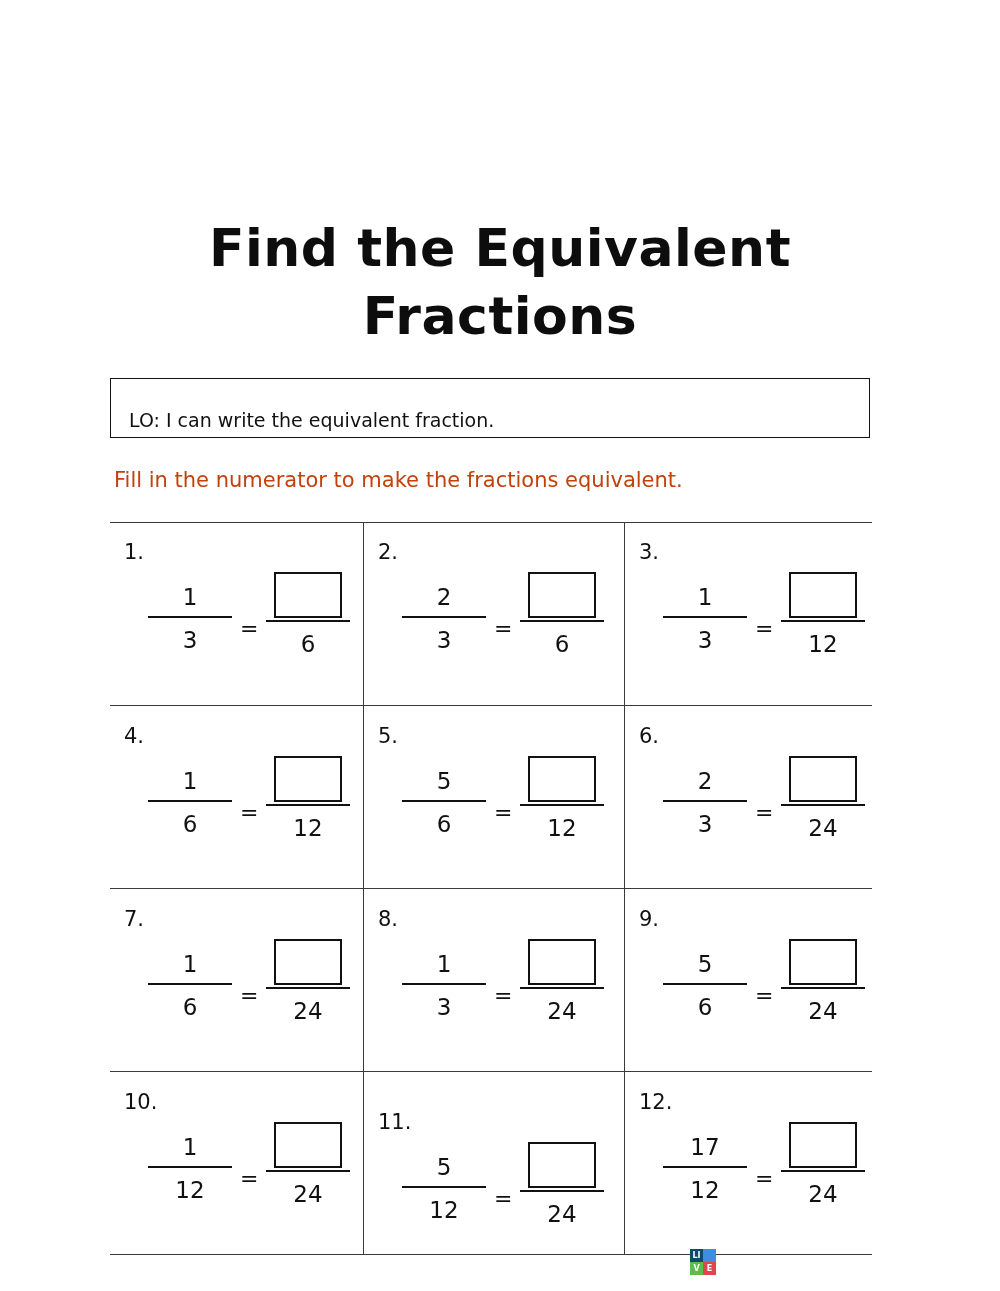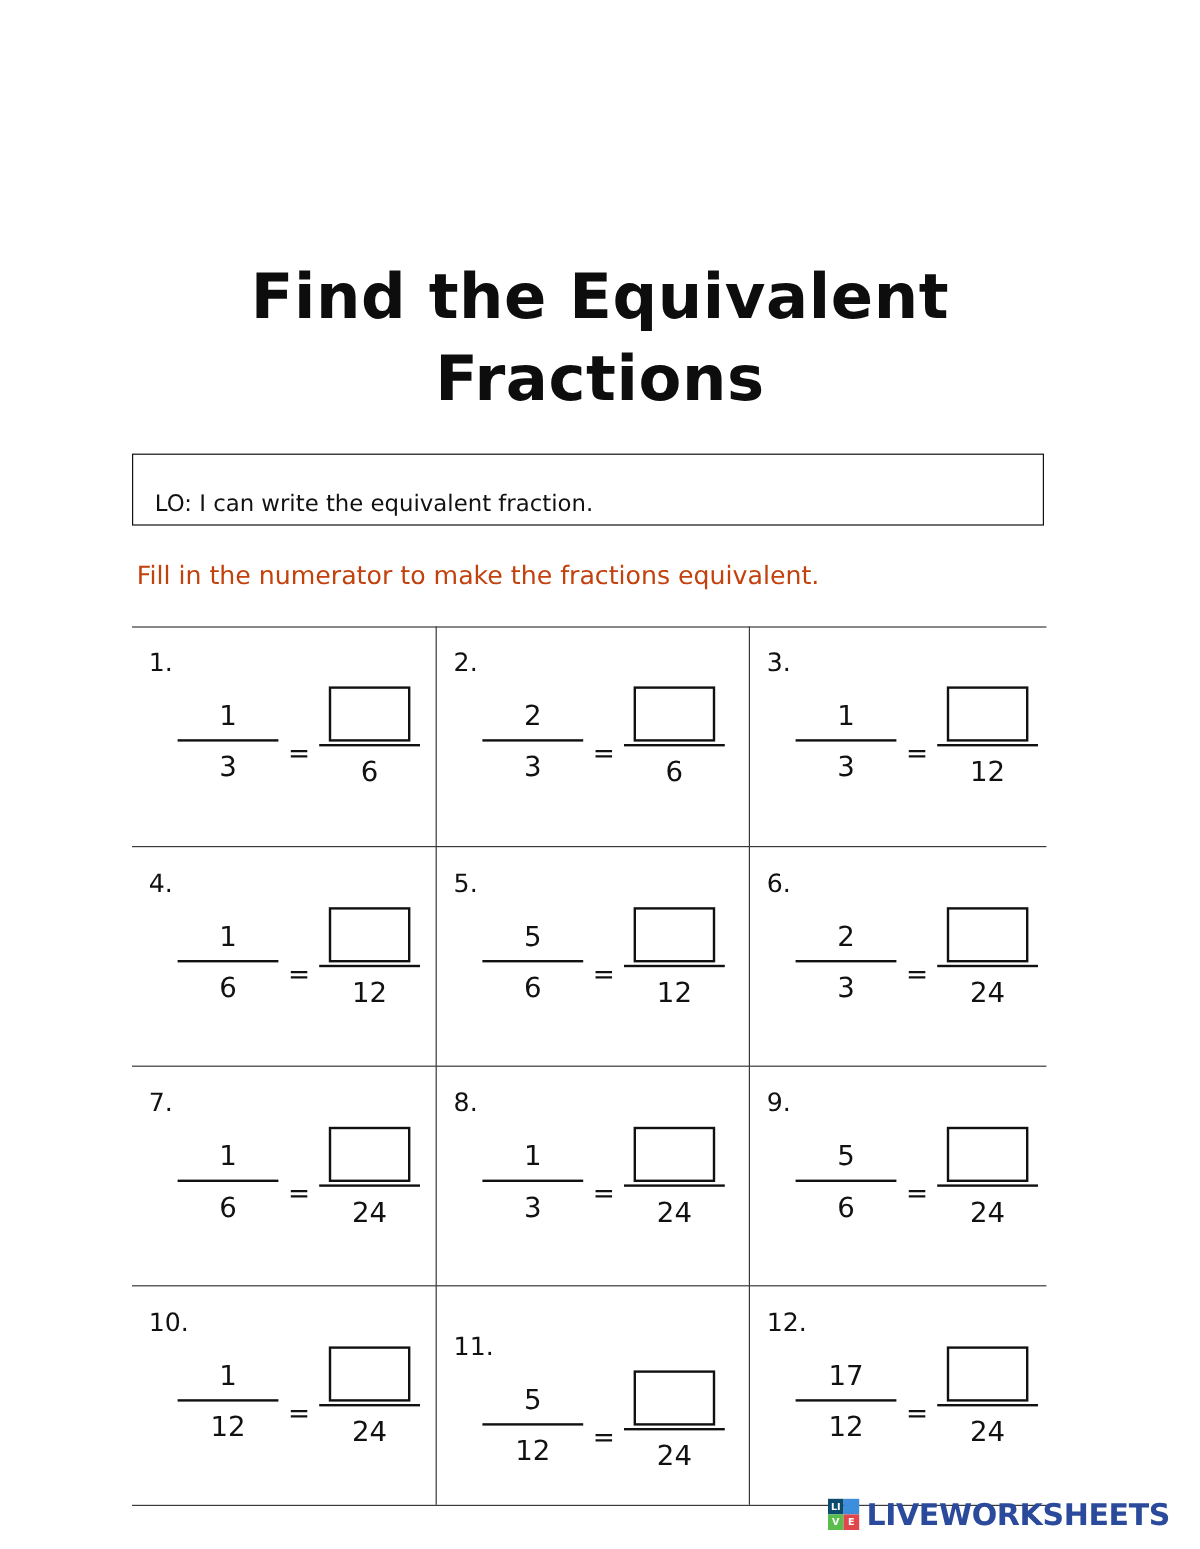--- a/index.html
+++ b/index.html
@@ -412,16 +412,15 @@
     </div>
   </div>
 
   <div class="footer">
     <div class="logo-mark">
       <span class="lm-1">LI</span>
       <span class="lm-2"></span>
       <span class="lm-3">V</span>
       <span class="lm-4">E</span>
     </div>
-    <div class="logo-text">LIVEWORKSHEETS</div>
   </div>
 
 </div>
 
 </body></html>

